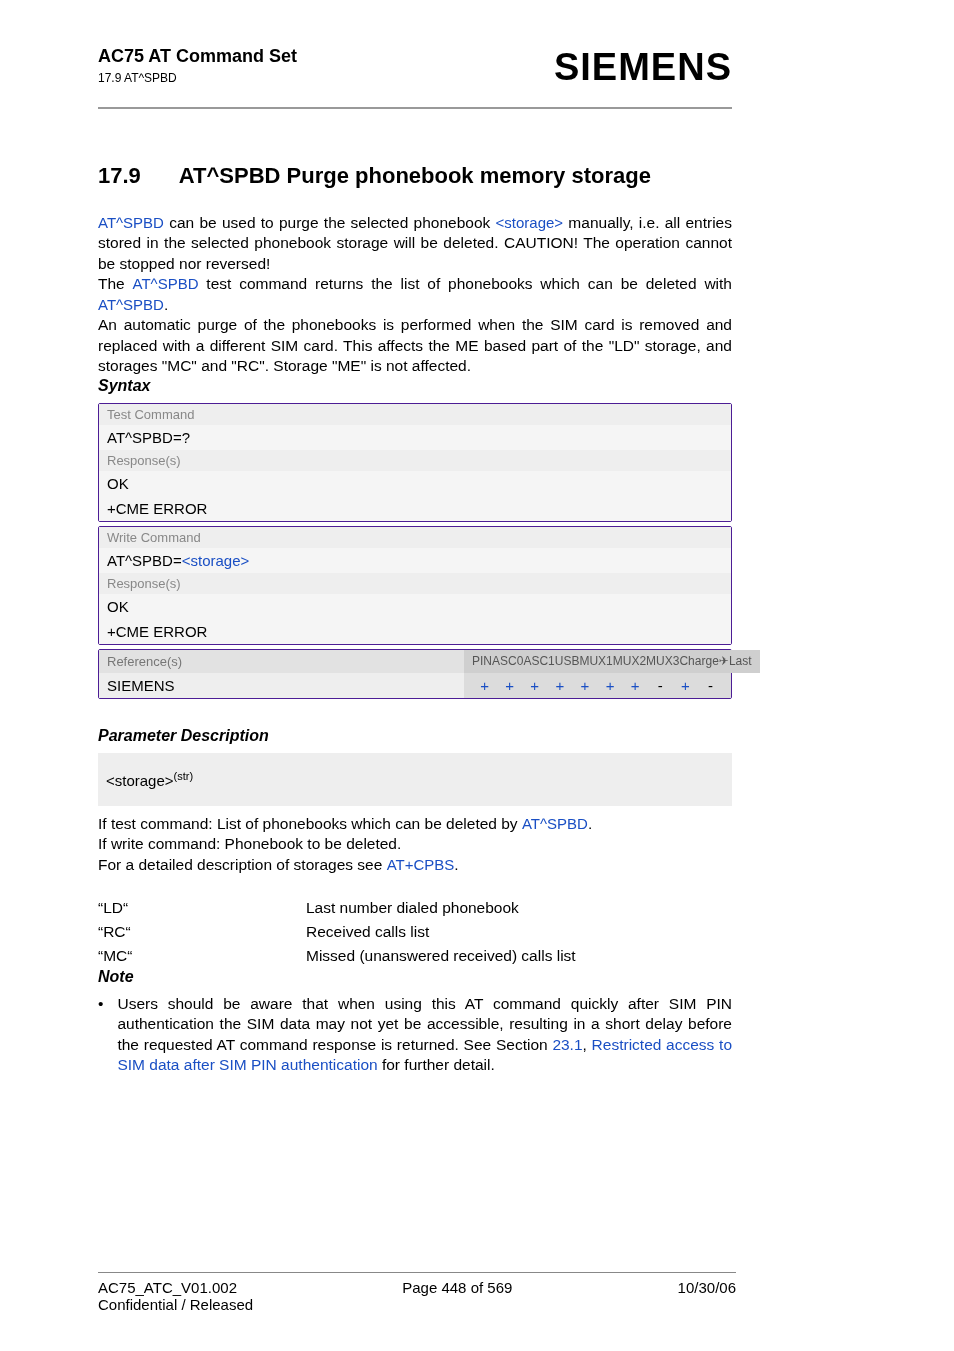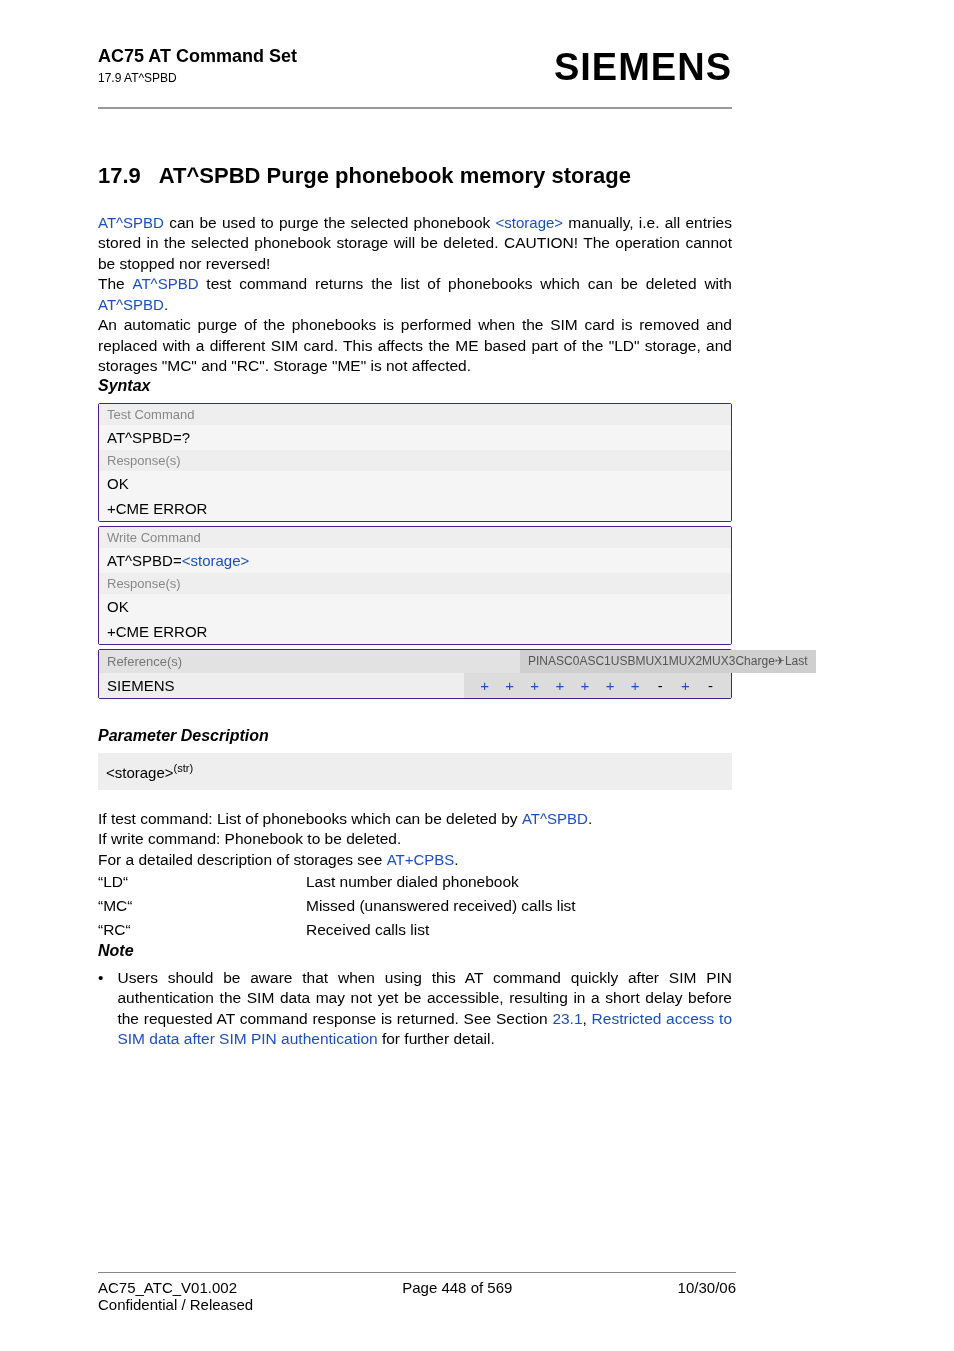--- a/index.html
+++ b/index.html
@@ -38,21 +38,21 @@
     border: none;
     border-top: 2px solid #999;
     margin: 18px 0 0 0;
   }
   .section-title {
     font-size: 22px;
     font-weight: bold;
     margin-top: 54px;
     margin-bottom: 24px;
     display: flex;
-    gap: 18px;
+    gap: 38px;
   }
   .body-text {
     font-size: 15.5px;
     line-height: 1.32;
     text-align: justify;
   }
   .mono {
     font-family: Liberation Sans, sans-serif;
     font-size: 15px;
   }
@@ -76,37 +76,35 @@
   }
   .syntax-line {
     background: #f5f5f5;
     padding: 4px 8px;
     font-size: 15px;
   }
   .ref-row {
     background: #e2e2e2;
     display: flex;
     align-items: stretch;
-    gap: 28px;
   }
   .ref-left {
     flex: 0 0 349px;
     padding: 4px 8px;
     color: #777;
     font-size: 13px;
   }
   .ref-right {
     flex: 1;
     background: #cfcfcf;
     display: flex;
     font-size: 12px;
     color: #555;
     justify-content: space-between;
     padding: 4px 8px;
-    margin-left: 28px;
   }
   .ref-data-row {
     background: #eeeeee;
     display: flex;
     align-items: stretch;
   }
   .ref-data-left {
     flex: 0 0 349px;
     padding: 4px 8px;
     font-size: 15px;
@@ -116,28 +114,29 @@
     background: #dcdcdc;
     display: flex;
     justify-content: space-between;
     padding: 4px 8px;
     font-size: 15px;
     color: #1a4fc4;
   }
   .ref-cell { flex: 1; text-align: center; white-space: nowrap; }
   .param-box {
     background: #eeeeee;
-    padding: 9px 8px;
-    font-size: 15px;
-    margin-bottom: 19px;
+    padding: 17px 8px;
+    font-size: 15px;
+    margin-bottom: 8px;
   }
   .param-table {
     width: 100%;
     font-size: 15.5px;
     border-collapse: collapse;
+    margin-top: 21px;
   }
   .param-table td {
     padding: 3px 0;
     vertical-align: top;
   }
   .param-table td:first-child {
     width: 208px;
   }
   .note-list {
     font-size: 15.5px;
@@ -262,26 +261,26 @@
     <span>For a detailed description of storages see </span><span class="mono link">AT+CPBS</span><span>.</span>
   </div>
 
   <table class="param-table">
     <tbody>
         <tr>
       <td>“LD“</td>
       <td>Last number dialed phonebook</td>
     </tr>
     <tr>
+      <td>“RC“</td>
+      <td>Received calls list</td>
+    </tr>
+    <tr>
       <td>“MC“</td>
       <td>Missed (unanswered received) calls list</td>
-    </tr>
-    <tr>
-      <td>“RC“</td>
-      <td>Received calls list</td>
     </tr>
   </tbody>
     </table>
 
   <div class="subhead">Note</div>
 
   <div class="note-list">
     <div class="note-item">
       <div class="note-bullet">•</div>
       <div class="note-text">

